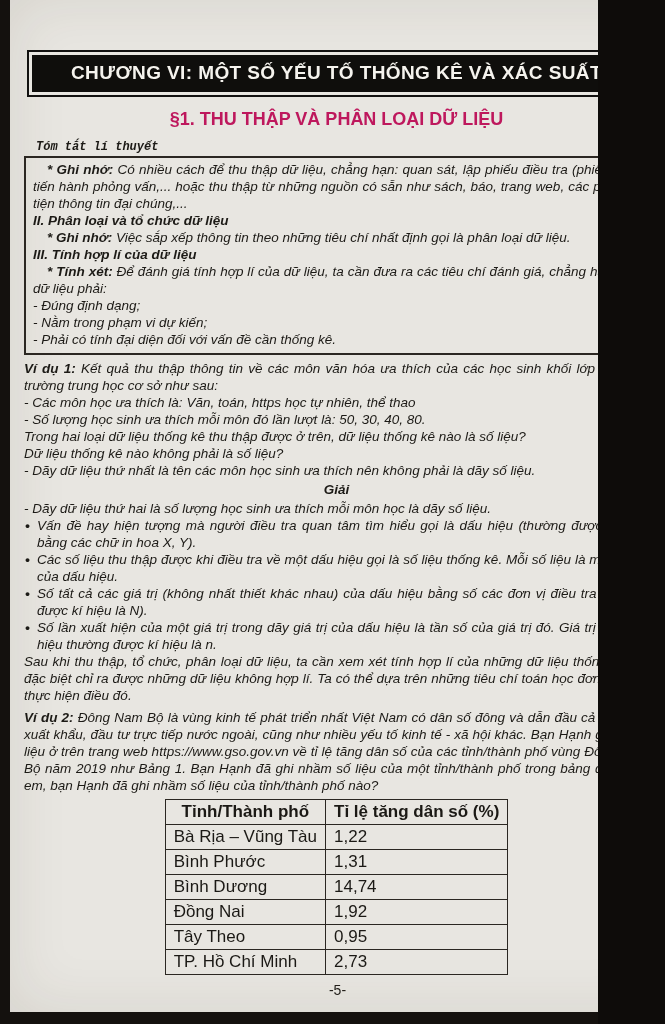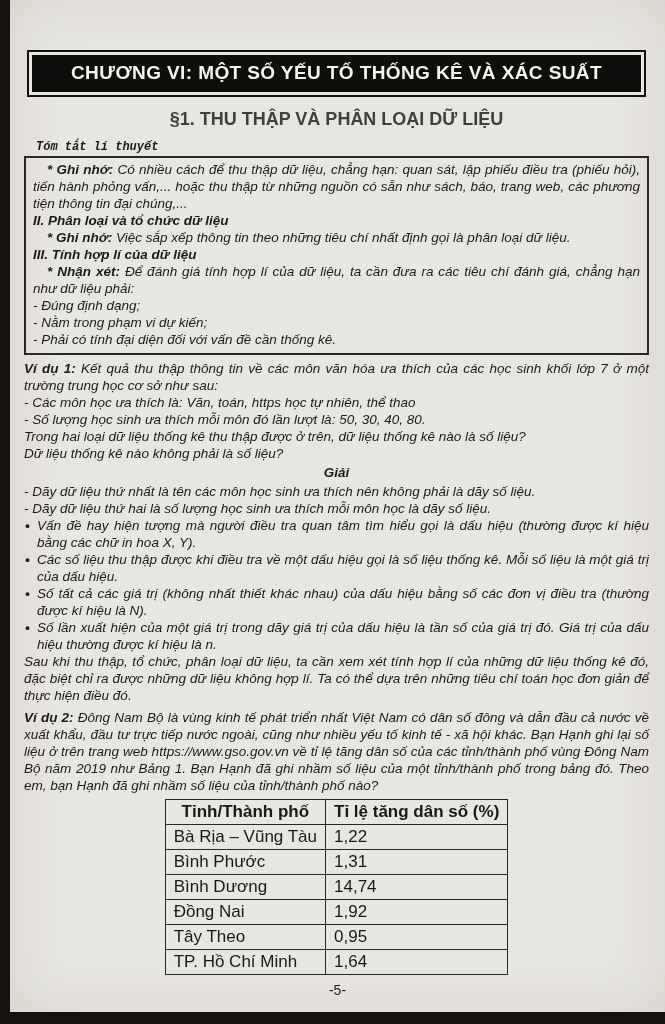--- a/index.html
+++ b/index.html
@@ -2,21 +2,21 @@
 <html style="--paper: #e8e6e1; --ink: #1c1a16; --header-bg: #0f0e0c; --header-text: #f5f3ee;"><head>
 <meta charset="utf-8">
 <style>
   * { margin:0; padding:0; box-sizing:border-box; }
   html,body { background:#0e0c0a; }
   body {
     width:665px; height:1024px;
     font-family:"Liberation Sans","DejaVu Sans",sans-serif;
     overflow:hidden;
   }
-  .scan-bg { position:relative; width:665px; height:1024px; background:#14110e; overflow:hidden; }
+  .scan-bg { position:relative; width:598px; height:1024px; background:#14110e; overflow:hidden; }
   .page {
     position:absolute; left:10px; top:0;
     width:655px; height:1012px;
     background:var(--paper,#e8e6e1);
     box-shadow: inset 0 0 60px rgba(60,50,30,.10);
     color:var(--ink,#1c1a16);
     padding:50px 16px 0 14px;
   }
   
   .chapter-box {
@@ -32,21 +32,21 @@
     font-size:19px;
     letter-spacing:.4px;
     text-align:center;
     padding:7px 2px 8px;
   }
   .section-title {
     text-align:center;
     font-weight:bold;
     font-size:18px;
     margin-top:12px;
-    color:#404040;
+    color:#be185d;
   }
   .theory-heading {
     font-weight:bold;
     font-style:italic;
     font-size:12px;
     margin:10px 0 2px 12px;
     font-family:Liberation Mono, monospace;
   }
   .theory-box {
     border:2px solid #2b2722;
@@ -110,34 +110,34 @@
 
     <div class="section-title">§1. THU THẬP VÀ PHÂN LOẠI DỮ LIỆU</div>
 
     <div class="theory-heading">Tóm tắt lí thuyết</div>
 
     <div class="theory-box" id="theory-box">
         <p class="line note"><b class="lead">* Ghi nhớ: </b>Có nhiều cách để thu thập dữ liệu, chẳng hạn: quan sát, lập phiếu điều tra (phiếu hỏi), tiến hành phỏng vấn,... hoặc thu thập từ những nguồn có sẵn như sách, báo, trang web, các phương tiện thông tin đại chúng,...</p>
         <p class="line head">II. Phân loại và tổ chức dữ liệu</p>
         <p class="line note"><b class="lead">* Ghi nhớ: </b>Việc sắp xếp thông tin theo những tiêu chí nhất định gọi là phân loại dữ liệu.</p>
         <p class="line head">III. Tính hợp lí của dữ liệu</p>
-        <p class="line note"><b class="lead">* Nhận xét: </b>Để đánh giá tính hợp lí của dữ liệu, ta cần đưa ra các tiêu chí đánh giá, chẳng hạn như dữ liệu phải:</p>
+        <p class="line note"><b class="lead">* Tính xét: </b>Để đánh giá tính hợp lí của dữ liệu, ta cần đưa ra các tiêu chí đánh giá, chẳng hạn như dữ liệu phải:</p>
         <p class="line plain">- Đúng định dạng;</p>
         <p class="line plain">- Nằm trong phạm vi dự kiến;</p>
         <p class="line plain">- Phải có tính đại diện đối với vấn đề cần thống kê.</p>
       </div>
 
     <div class="example" id="example1-body">
         <p class="line note"><b class="lead">Ví dụ 1: </b>Kết quả thu thập thông tin về các môn văn hóa ưa thích của các học sinh khối lớp 7 ở một trường trung học cơ sở như sau:</p>
         <p class="line plain">- Các môn học ưa thích là: Văn, toán, https học tự nhiên, thể thao</p>
         <p class="line plain">- Số lượng học sinh ưa thích mỗi môn đó lần lượt là: 50, 30, 40, 80.</p>
         <p class="line plain">Trong hai loại dữ liệu thống kê thu thập được ở trên, dữ liệu thống kê nào là số liệu?</p>
         <p class="line plain">Dữ liệu thống kê nào không phải là số liệu?</p>
+        <p class="line plain">- Dãy dữ liệu thứ nhất là tên các môn học sinh ưa thích nên không phải là dãy số liệu.</p>
         <p class="line center">Giải</p>
-        <p class="line plain">- Dãy dữ liệu thứ nhất là tên các môn học sinh ưa thích nên không phải là dãy số liệu.</p>
         <p class="line plain">- Dãy dữ liệu thứ hai là số lượng học sinh ưa thích mỗi môn học là dãy số liệu.</p>
         <p class="line bullet">Vấn đề hay hiện tượng mà người điều tra quan tâm tìm hiểu gọi là dấu hiệu (thường được kí hiệu bằng các chữ in hoa X, Y).</p>
         <p class="line bullet">Các số liệu thu thập được khi điều tra về một dấu hiệu gọi là số liệu thống kê. Mỗi số liệu là một giá trị của dấu hiệu.</p>
         <p class="line bullet">Số tất cả các giá trị (không nhất thiết khác nhau) của dấu hiệu bằng số các đơn vị điều tra (thường được kí hiệu là N).</p>
         <p class="line bullet">Số lần xuất hiện của một giá trị trong dãy giá trị của dấu hiệu là tần số của giá trị đó. Giá trị của dấu hiệu thường được kí hiệu là n.</p>
         <p class="line plain">Sau khi thu thập, tổ chức, phân loại dữ liệu, ta cần xem xét tính hợp lí của những dữ liệu thống kê đó, đặc biệt chỉ ra được những dữ liệu không hợp lí. Ta có thể dựa trên những tiêu chí toán học đơn giản để thực hiện điều đó.</p>
       </div>
 
     <div class="example" id="example2-body">
         <p class="line note"><b class="lead">Ví dụ 2: </b>Đông Nam Bộ là vùng kinh tế phát triển nhất Việt Nam có dân số đông và dẫn đầu cả nước về xuất khẩu, đầu tư trực tiếp nước ngoài, cũng như nhiều yếu tố kinh tế - xã hội khác. Bạn Hạnh ghi lại số liệu ở trên trang web https://www.gso.gov.vn về tỉ lệ tăng dân số của các tỉnh/thành phố vùng Đông Nam Bộ năm 2019 như Bảng 1. Bạn Hạnh đã ghi nhầm số liệu của một tỉnh/thành phố trong bảng đó. Theo em, bạn Hạnh đã ghi nhầm số liệu của tỉnh/thành phố nào?</p>
@@ -166,21 +166,21 @@
           <tr>
             <td>Đồng Nai</td>
             <td>1,92</td>
           </tr>
           <tr>
             <td>Tây Theo</td>
             <td>0,95</td>
           </tr>
           <tr>
             <td>TP. Hồ Chí Minh</td>
-            <td>1,64</td>
+            <td>2,73</td>
           </tr>
         </tbody>
     </table>
 
     <div class="page-footer">-5-</div>
 
   </div>
 </div>
 
 </body></html>

